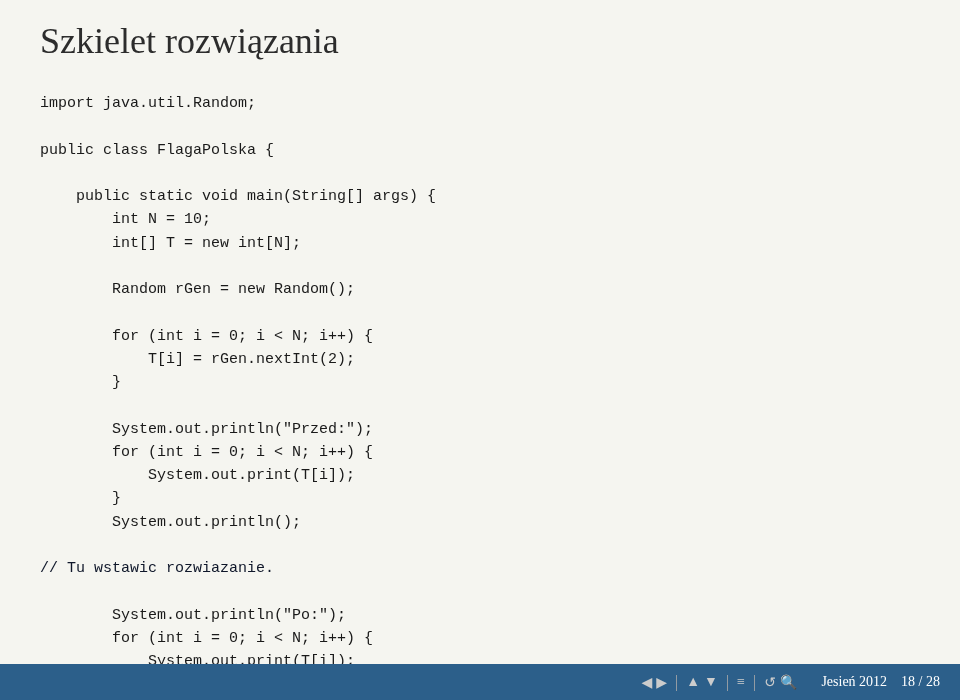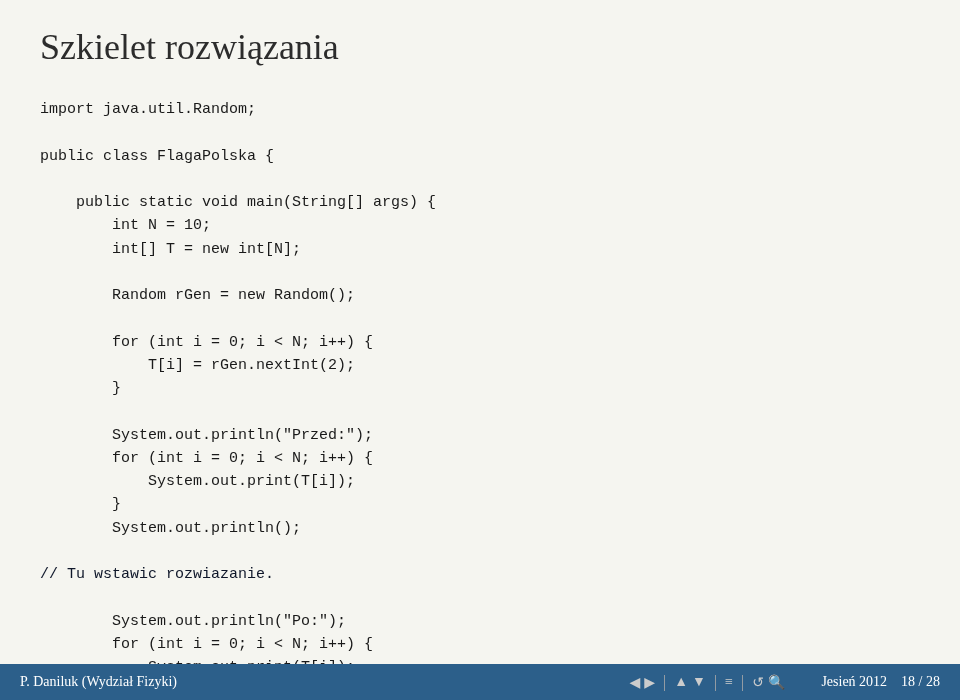--- a/index.html
+++ b/index.html
@@ -9,21 +9,21 @@
       height: 700px;
       background: #f5f5f0;
       font-family: Georgia, 'Times New Roman', serif;
       overflow: hidden;
       display: flex;
       flex-direction: column;
     }
 
     .main-content {
       flex: 1;
-      padding: 26px 40px 20px 40px;
+      padding: 20px 40px 20px 40px;
       overflow: hidden;
     }
 
     .slide-title {
       font-size: 36px;
       font-weight: normal;
       color: #2c2c2c;
       margin-bottom: 30px;
       font-family: Georgia, serif;
     }
@@ -72,21 +72,21 @@
       font-size: 16px;
     }
 
     .nav-icon {
       cursor: pointer;
       font-size: 14px;
       color: #ccc;
     }
 
     .slide-number {
-      margin-left: 24px;
+      margin-left: 12px;
     }
   </style>
 </head>
 <body>
 
 <div class="main-content">
   <h1 class="slide-title">Szkielet rozwiązania</h1>
   <div class="code-block" id="code-container">import java.util.Random;
 
 public class FlagaPolska {
@@ -113,21 +113,20 @@
         for (int i = 0; i &lt; N; i++) {
             System.out.print(T[i]);
         }
         System.out.println();
     }
 }
 </div>
 </div>
 
 <div class="footer">
-  <div class="footer-left">P. Daniluk  (Wydział Fizyki)</div>
   <div class="footer-right">
     <div class="nav-icons">
       <span class="nav-icon">◀</span>
       <span class="nav-icon">▶</span>
       <span style="margin:0 4px; color:#aaa;">|</span>
       <span class="nav-icon">▲</span>
       <span class="nav-icon">▼</span>
       <span style="margin:0 4px; color:#aaa;">|</span>
       <span class="nav-icon">≡</span>
       <span style="margin:0 4px; color:#aaa;">|</span>

